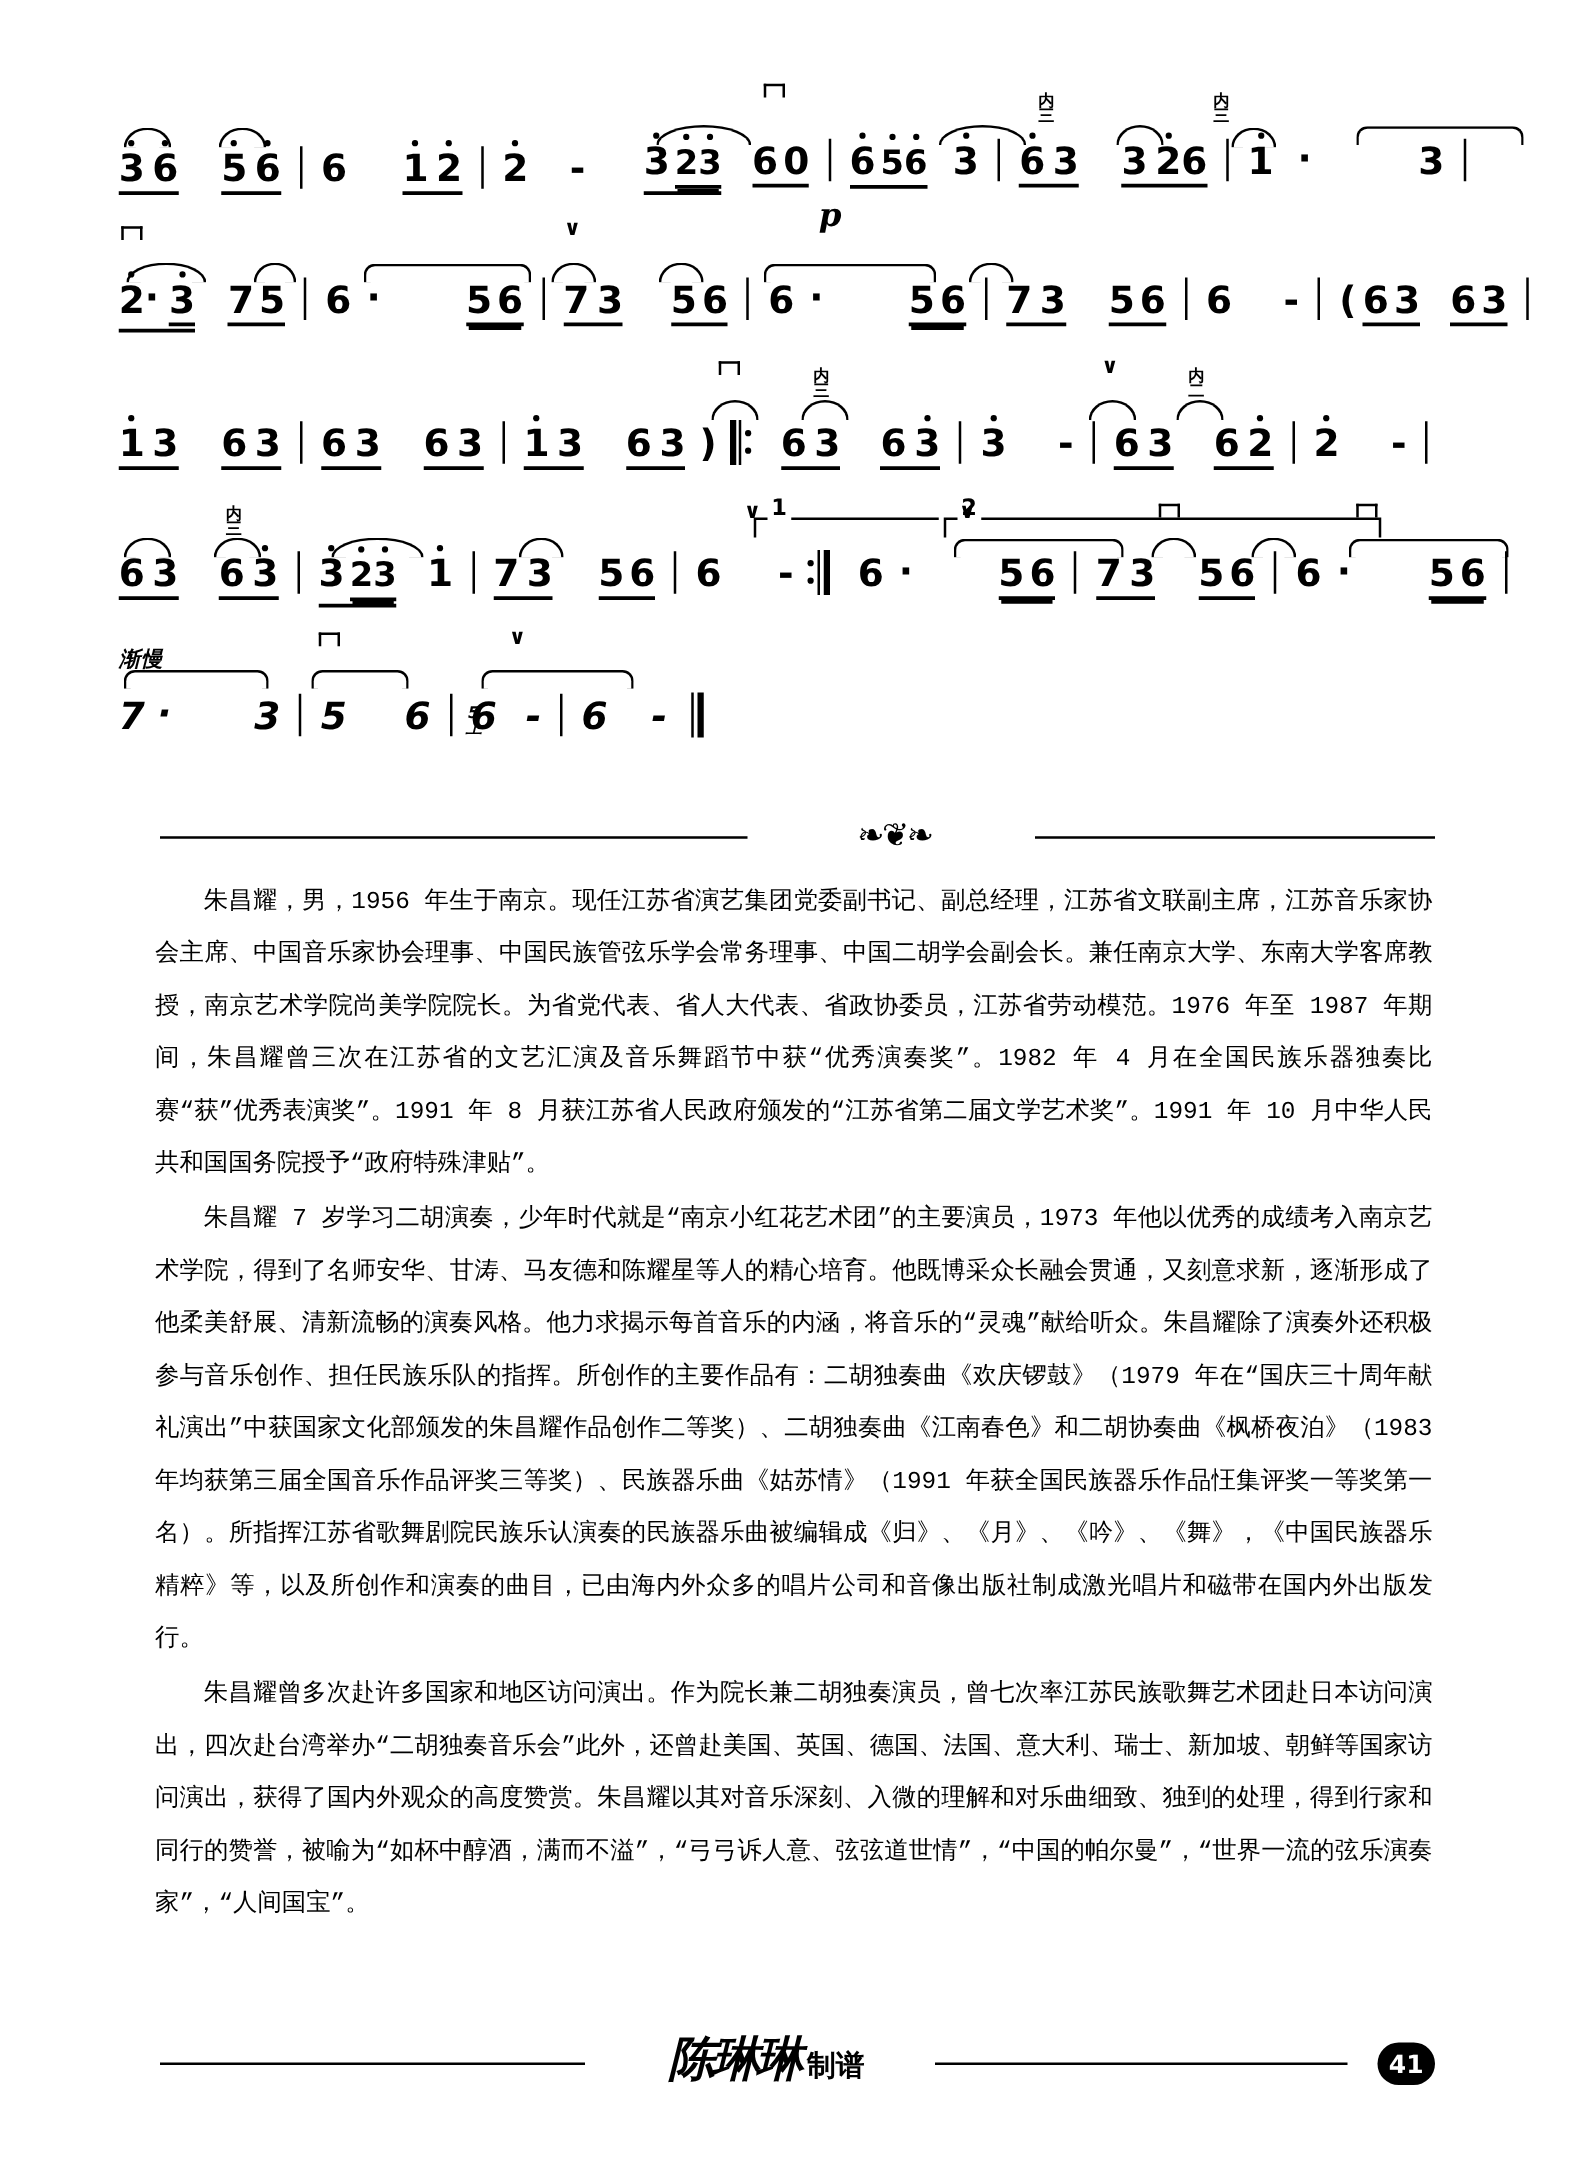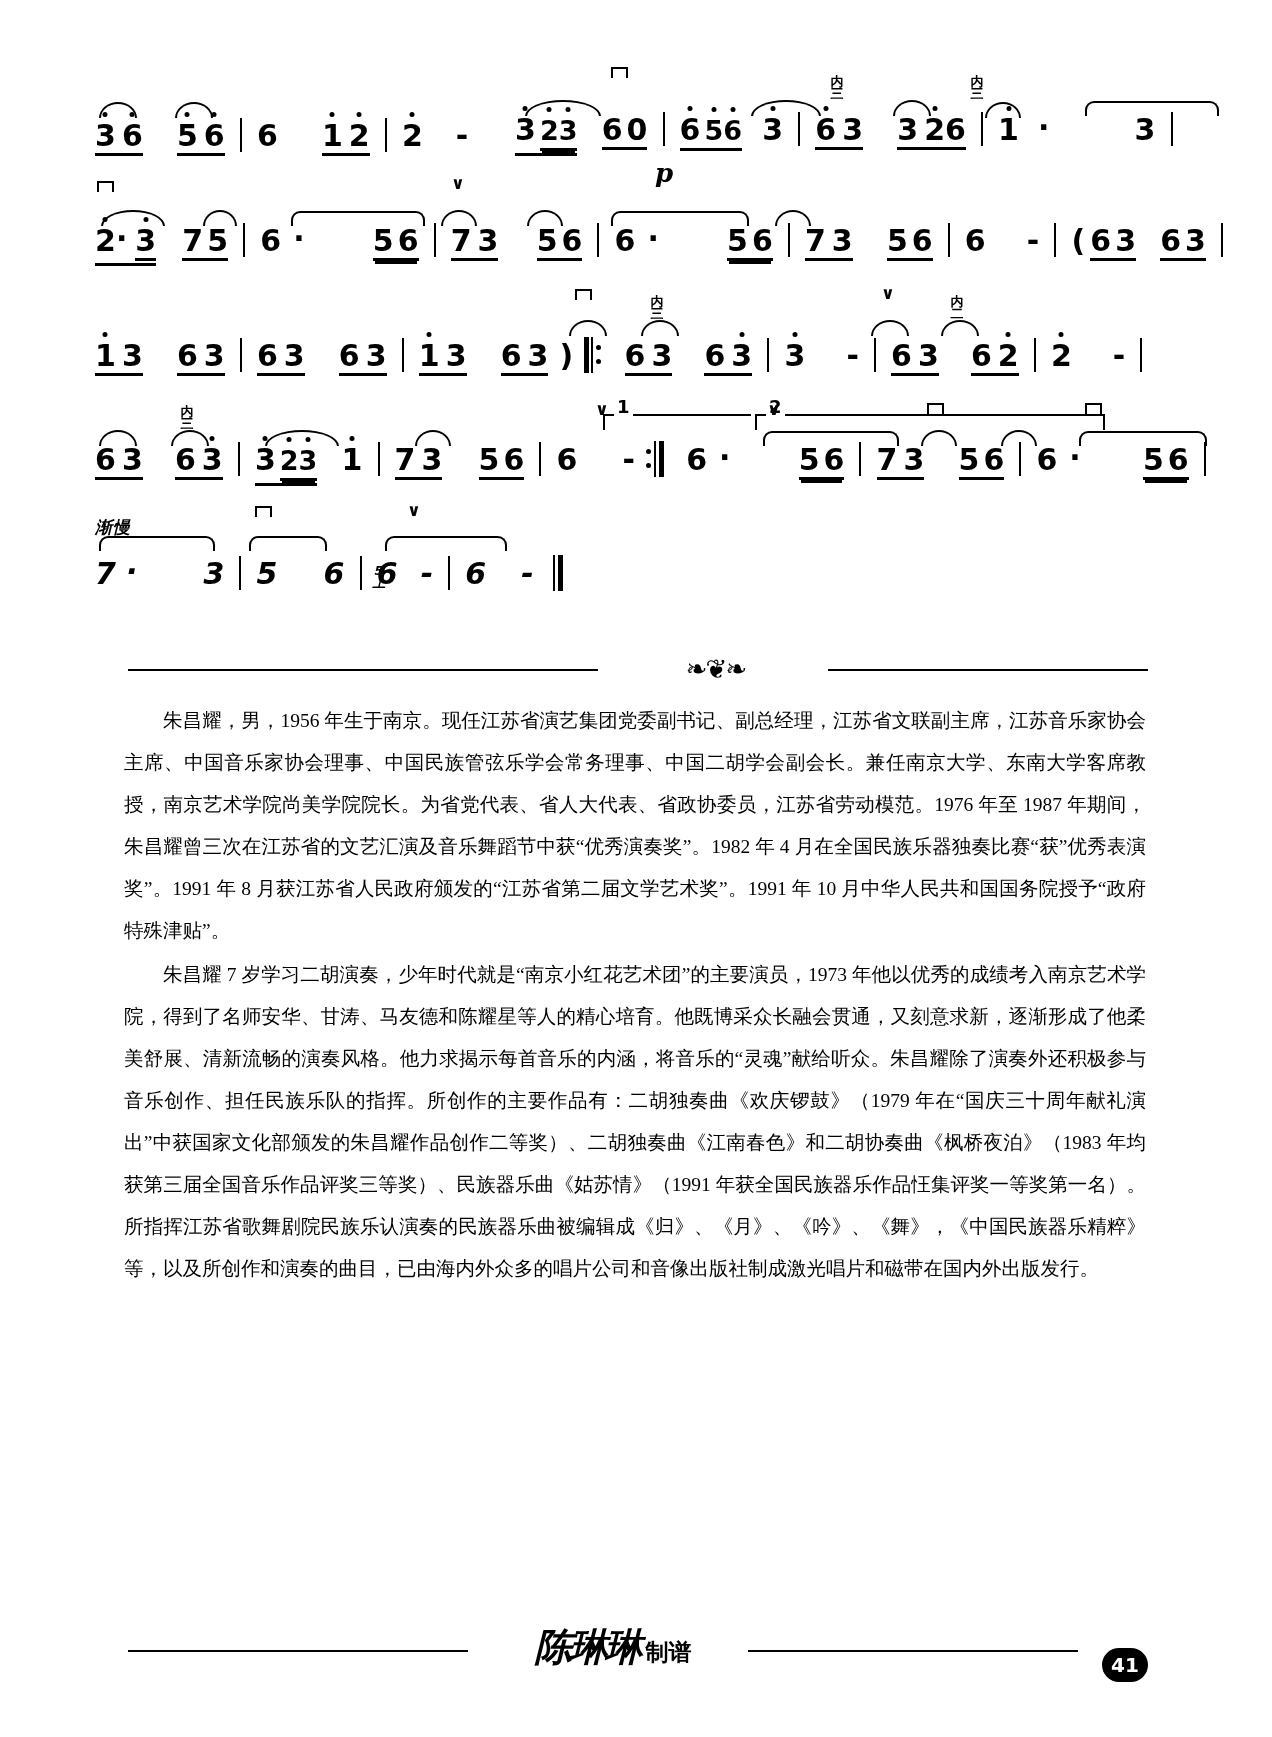--- a/index.html
+++ b/index.html
@@ -80,31 +80,31 @@
   .divider{position:absolute;left:128px;top:655px;width:1020px;height:30px;}
   .divider .ln{position:absolute;top:14px;height:2px;background:#000;}
   .divider .orn{position:absolute;left:480px;top:0;width:215px;text-align:center;
                 font-size:26px;line-height:28px;letter-spacing:-2px;}
 
   
   .article{position:absolute;left:124px;top:700px;width:1022px;}
   .art-title{font-size:21px;font-weight:700;letter-spacing:1px;margin-bottom:18px;
              font-family:"DejaVu Sans","Liberation Sans",sans-serif;}
   .para{font-size:19.5px;line-height:42px;text-align:justify;text-justify:inter-ideograph;
-        text-indent:2em;font-family:Liberation Serif, serif;margin:0 0 2px 0;}
+        text-indent:2em;font-family:Liberation Mono, monospace;margin:0 0 2px 0;}
 
   
   .footer{position:absolute;left:128px;top:1620px;width:1020px;height:60px;}
   .footer .rule-l{position:absolute;left:0;top:30px;width:340px;height:2px;background:#000;}
   .footer .rule-r{position:absolute;right:70px;top:30px;width:330px;height:2px;background:#000;}
   .footer .sig{position:absolute;left:350px;top:2px;width:270px;text-align:center;
                font-family:"DejaVu Serif","Liberation Serif",serif;}
   .footer .sig .hand{font-size:38px;font-weight:700;font-style:italic;letter-spacing:-3px;}
   .footer .sig .zp{font-size:23px;font-weight:700;margin-left:6px;}
-  .pagenum{position:absolute;right:0;top:28px;width:46px;height:34px;border-radius:17px;
+  .pagenum{position:absolute;right:0;top:14px;width:46px;height:34px;border-radius:17px;
            background:#000;color:#fff;font-size:20px;font-weight:700;
            display:flex;align-items:center;justify-content:center;}
 </style>
 </head>
 <body>
 
 <div class="page">
 
   <div class="score">
 
@@ -362,20 +362,21 @@
 
   <div class="divider">
     <span class="ln" style="left:0;width:470px;"></span>
     <span class="orn">❧❦❧</span>
     <span class="ln" style="right:0;width:320px;"></span>
   </div>
 
   <div class="article">
     <p class="para">朱昌耀，男，1956 年生于南京。现任江苏省演艺集团党委副书记、副总经理，江苏省文联副主席，江苏音乐家协会主席、中国音乐家协会理事、中国民族管弦乐学会常务理事、中国二胡学会副会长。兼任南京大学、东南大学客席教授，南京艺术学院尚美学院院长。为省党代表、省人大代表、省政协委员，江苏省劳动模范。1976 年至 1987 年期间，朱昌耀曾三次在江苏省的文艺汇演及音乐舞蹈节中获“优秀演奏奖”。1982 年 4 月在全国民族乐器独奏比赛“获”优秀表演奖”。1991 年 8 月获江苏省人民政府颁发的“江苏省第二届文学艺术奖”。1991 年 10 月中华人民共和国国务院授予“政府特殊津贴”。</p>
     <p class="para">朱昌耀 7 岁学习二胡演奏，少年时代就是“南京小红花艺术团”的主要演员，1973 年他以优秀的成绩考入南京艺术学院，得到了名师安华、甘涛、马友德和陈耀星等人的精心培育。他既博采众长融会贯通，又刻意求新，逐渐形成了他柔美舒展、清新流畅的演奏风格。他力求揭示每首音乐的内涵，将音乐的“灵魂”献给听众。朱昌耀除了演奏外还积极参与音乐创作、担任民族乐队的指挥。所创作的主要作品有：二胡独奏曲《欢庆锣鼓》（1979 年在“国庆三十周年献礼演出”中获国家文化部颁发的朱昌耀作品创作二等奖）、二胡独奏曲《江南春色》和二胡协奏曲《枫桥夜泊》（1983 年均获第三届全国音乐作品评奖三等奖）、民族器乐曲《姑苏情》（1991 年获全国民族器乐作品忹集评奖一等奖第一名）。所指挥江苏省歌舞剧院民族乐认演奏的民族器乐曲被编辑成《归》、《月》、《吟》、《舞》，《中国民族器乐精粹》等，以及所创作和演奏的曲目，已由海内外众多的唱片公司和音像出版社制成激光唱片和磁带在国内外出版发行。</p>
+    <p class="para">朱昌耀曾多次赴许多国家和地区访问演出。作为院长兼二胡独奏演员，曾七次率江苏民族歌舞艺术团赴日本访问演出，四次赴台湾举办“二胡独奏音乐会”此外，还曾赴美国、英国、德国、法国、意大利、瑞士、新加坡、朝鲜等国家访问演出，获得了国内外观众的高度赞赏。朱昌耀以其对音乐深刻、入微的理解和对乐曲细致、独到的处理，得到行家和同行的赞誉，被喻为“如杯中醇酒，满而不溢”，“弓弓诉人意、弦弦道世情”，“中国的帕尔曼”，“世界一流的弦乐演奏家”，“人间国宝”。</p>
   </div>
 
   <div class="footer">
     <span class="rule-l"></span>
     <span class="sig">
       <span class="hand">陈琳琳</span><span class="zp">制谱</span>
     </span>
     <span class="rule-r"></span>
     <span class="pagenum">41</span>
   </div>

